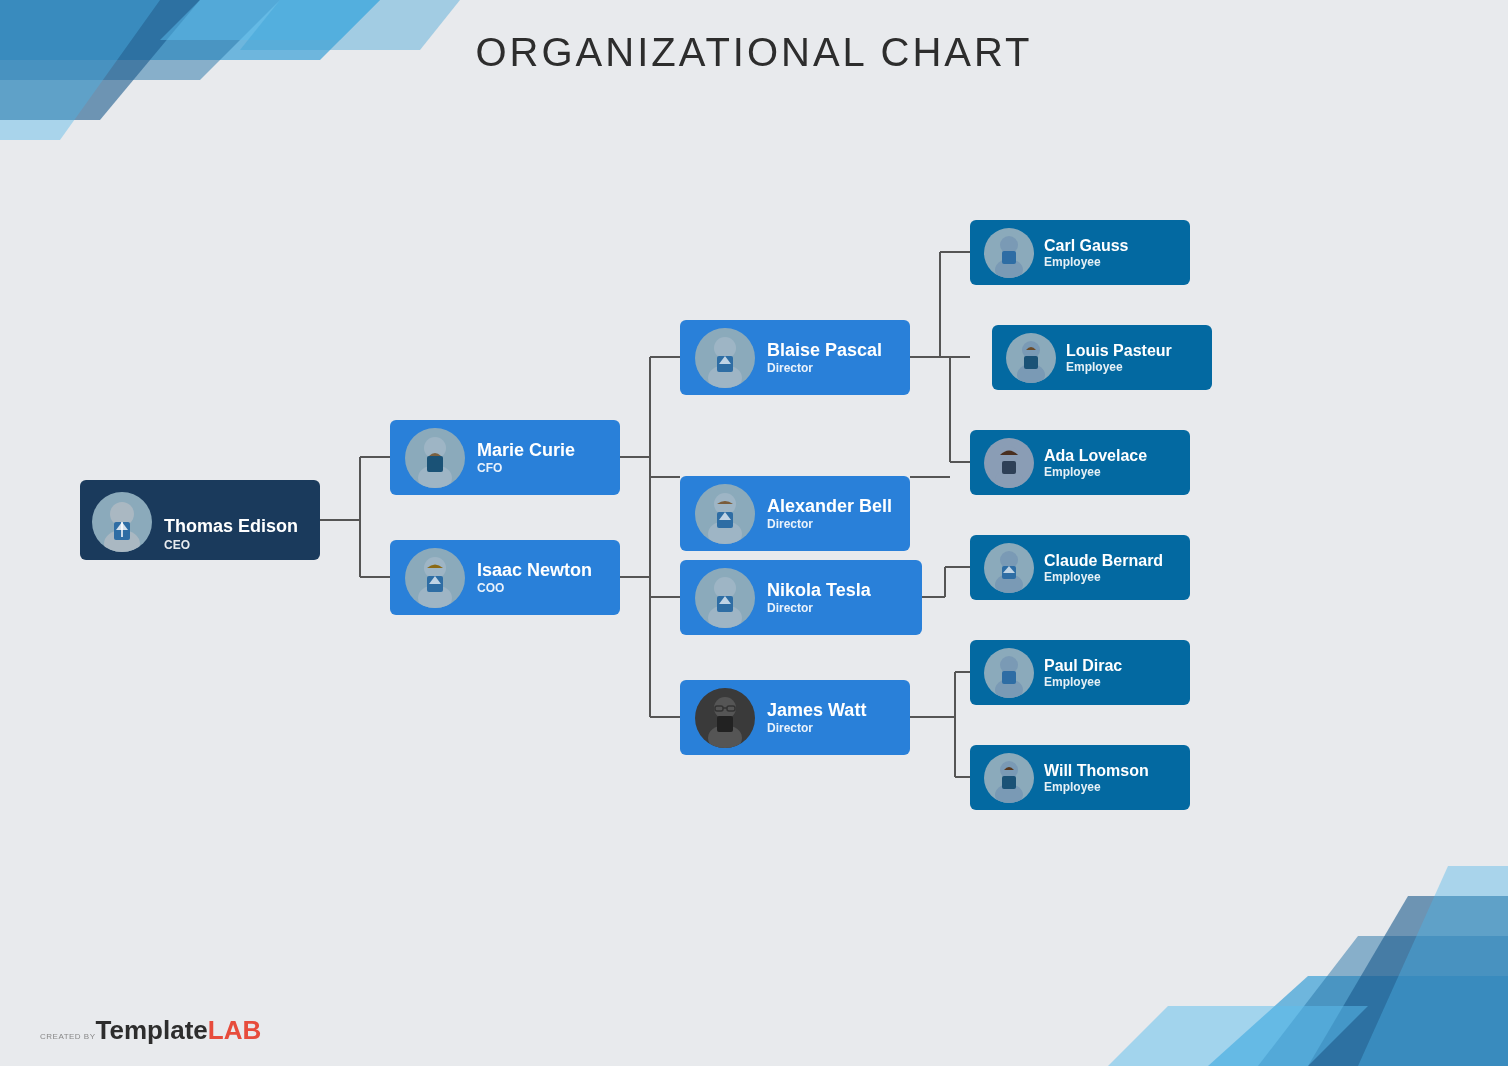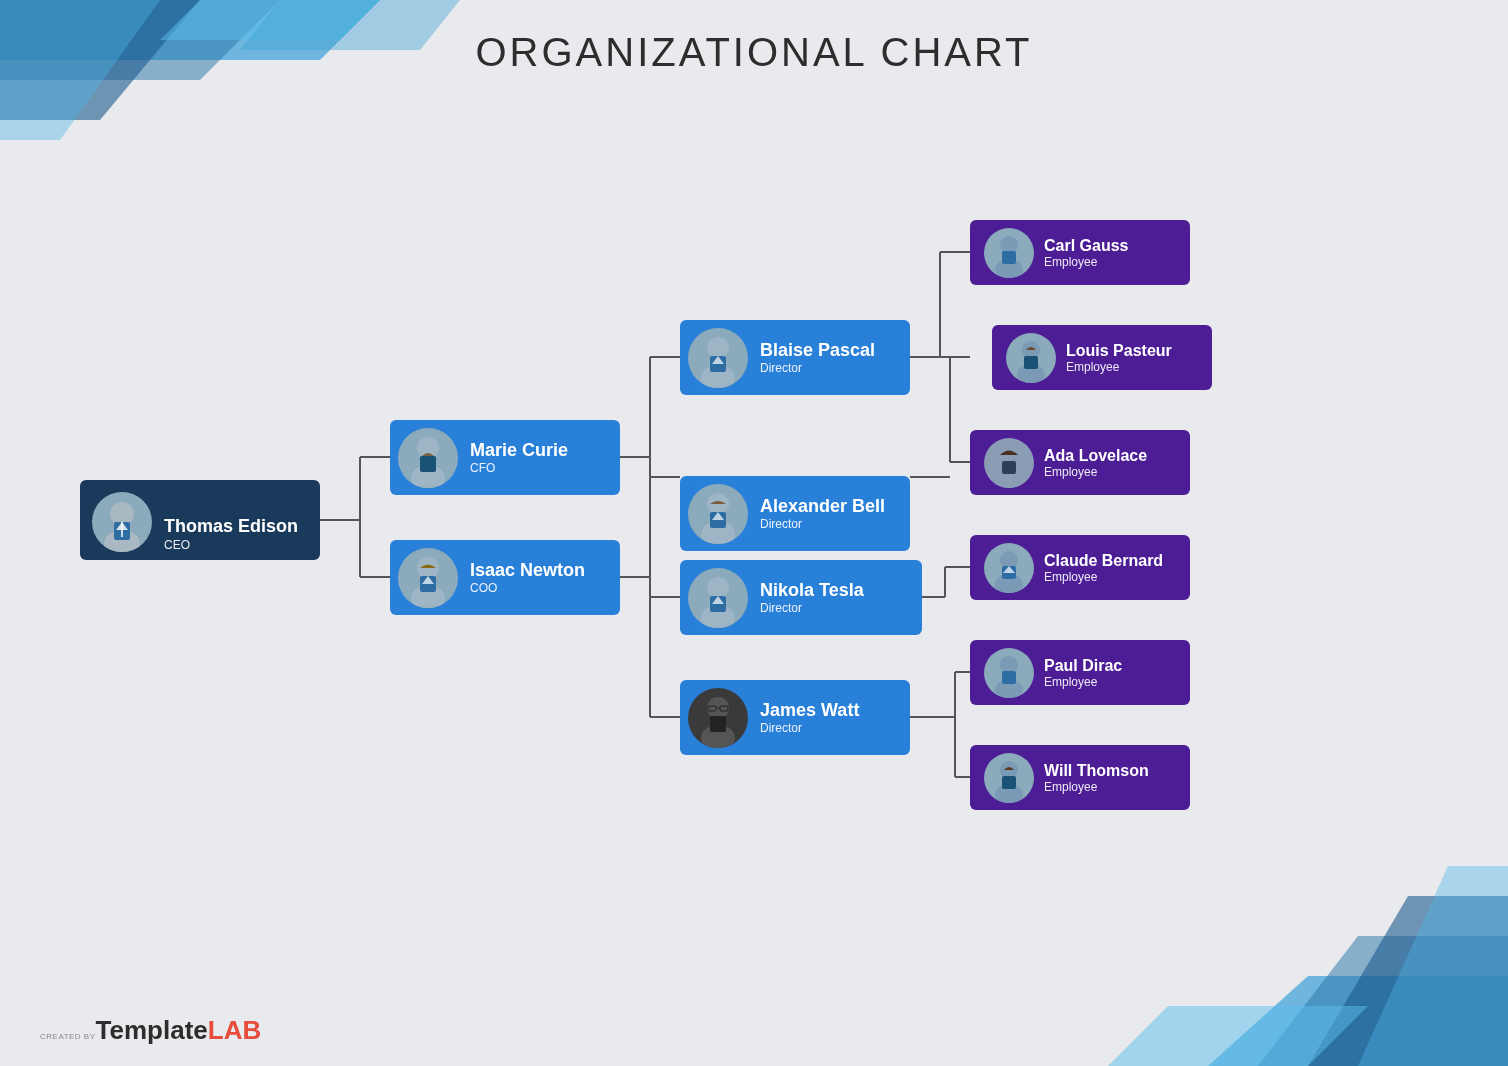--- a/index.html
+++ b/index.html
@@ -53,40 +53,40 @@
       display: flex;
       align-items: flex-end;
       padding: 8px 12px;
       color: white;
     }
     .node-blue {
       background: #2980d9;
       border-radius: 6px;
       display: flex;
       align-items: center;
-      padding: 8px 8px;
+      padding: 8px 15px;
       color: white;
     }
     .node-lightblue {
-      background: #4c1d95;
+      background: #0369a1;
       border-radius: 6px;
       display: flex;
       align-items: center;
       padding: 8px 14px;
       color: white;
     }
 
     .node-name {
       font-size: 18px;
       font-weight: bold;
       line-height: 1.2;
     }
     .node-title {
       font-size: 12px;
-      font-weight: normal;
+      font-weight: bold;
       opacity: 0.9;
     }
 
     
     .avatar {
       width: 60px;
       height: 60px;
       border-radius: 50%;
       background: #8baabb;
       margin-right: 12px;

